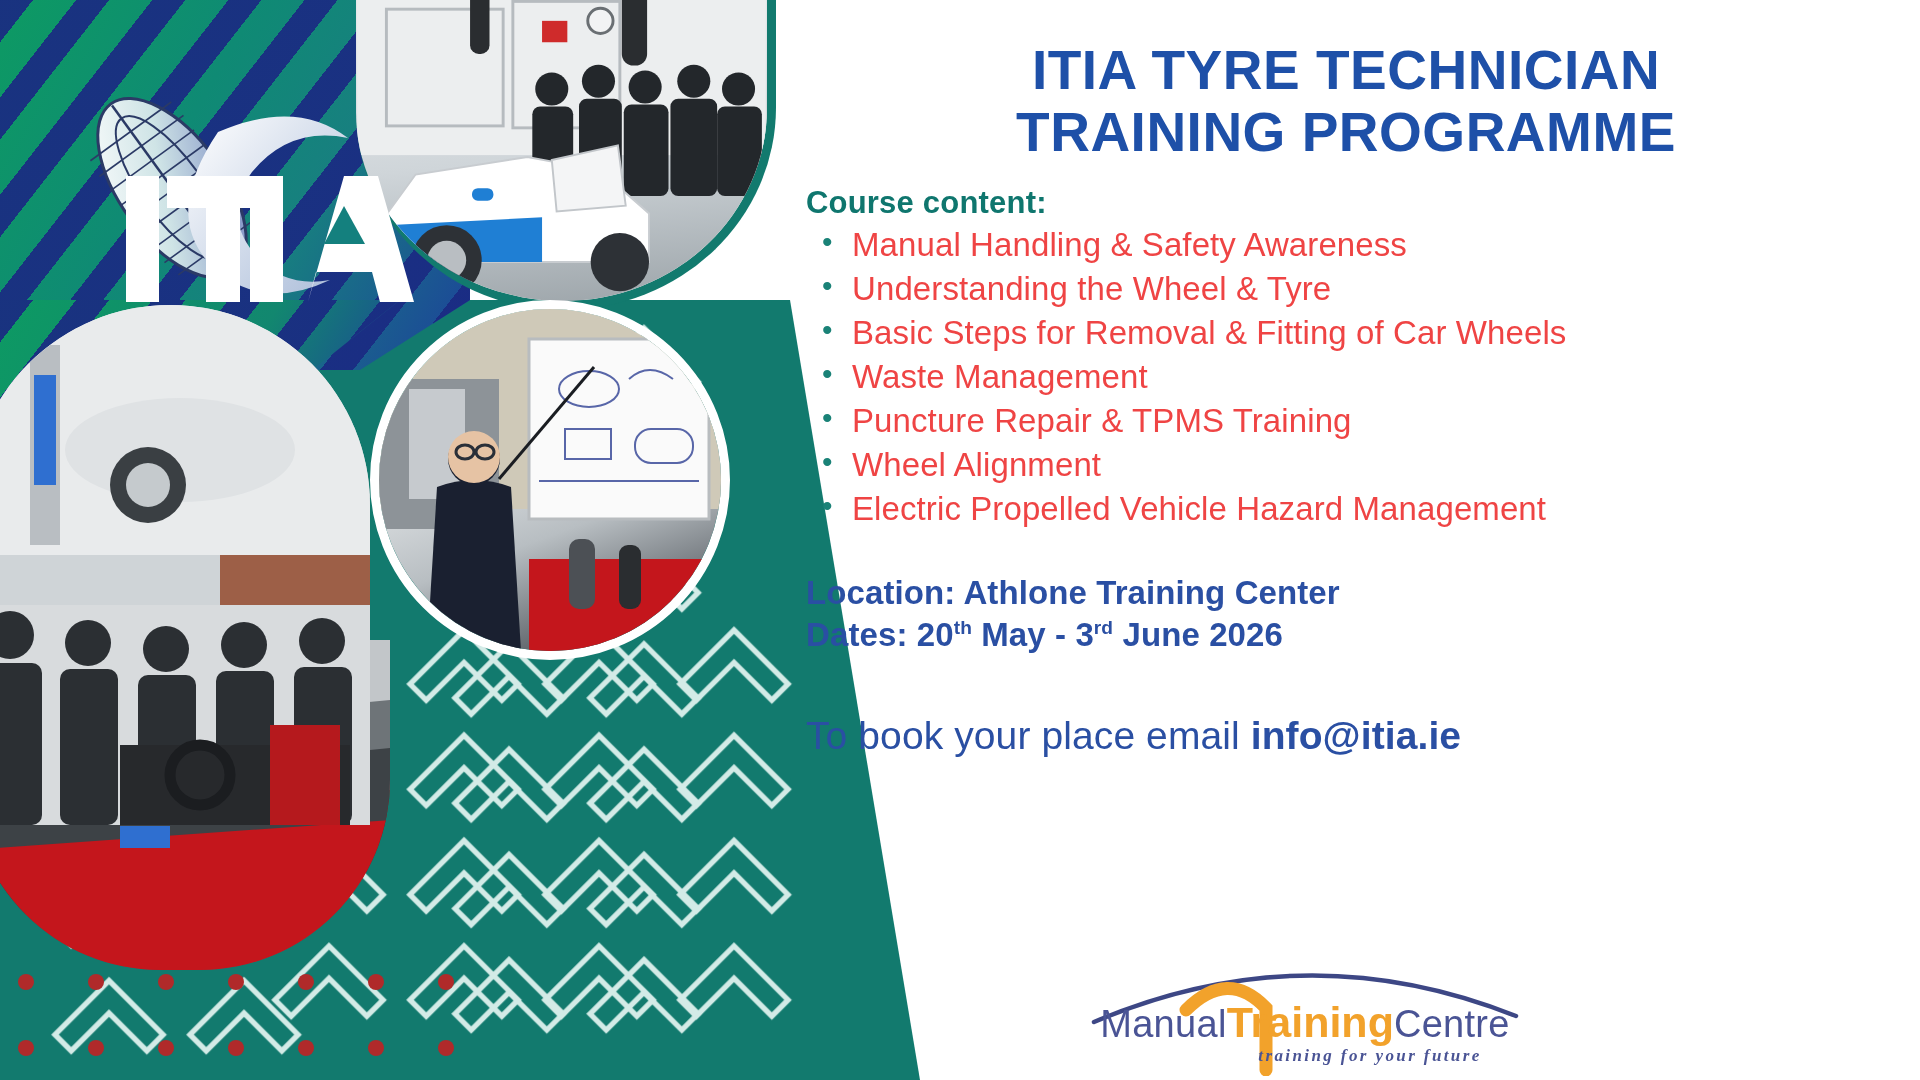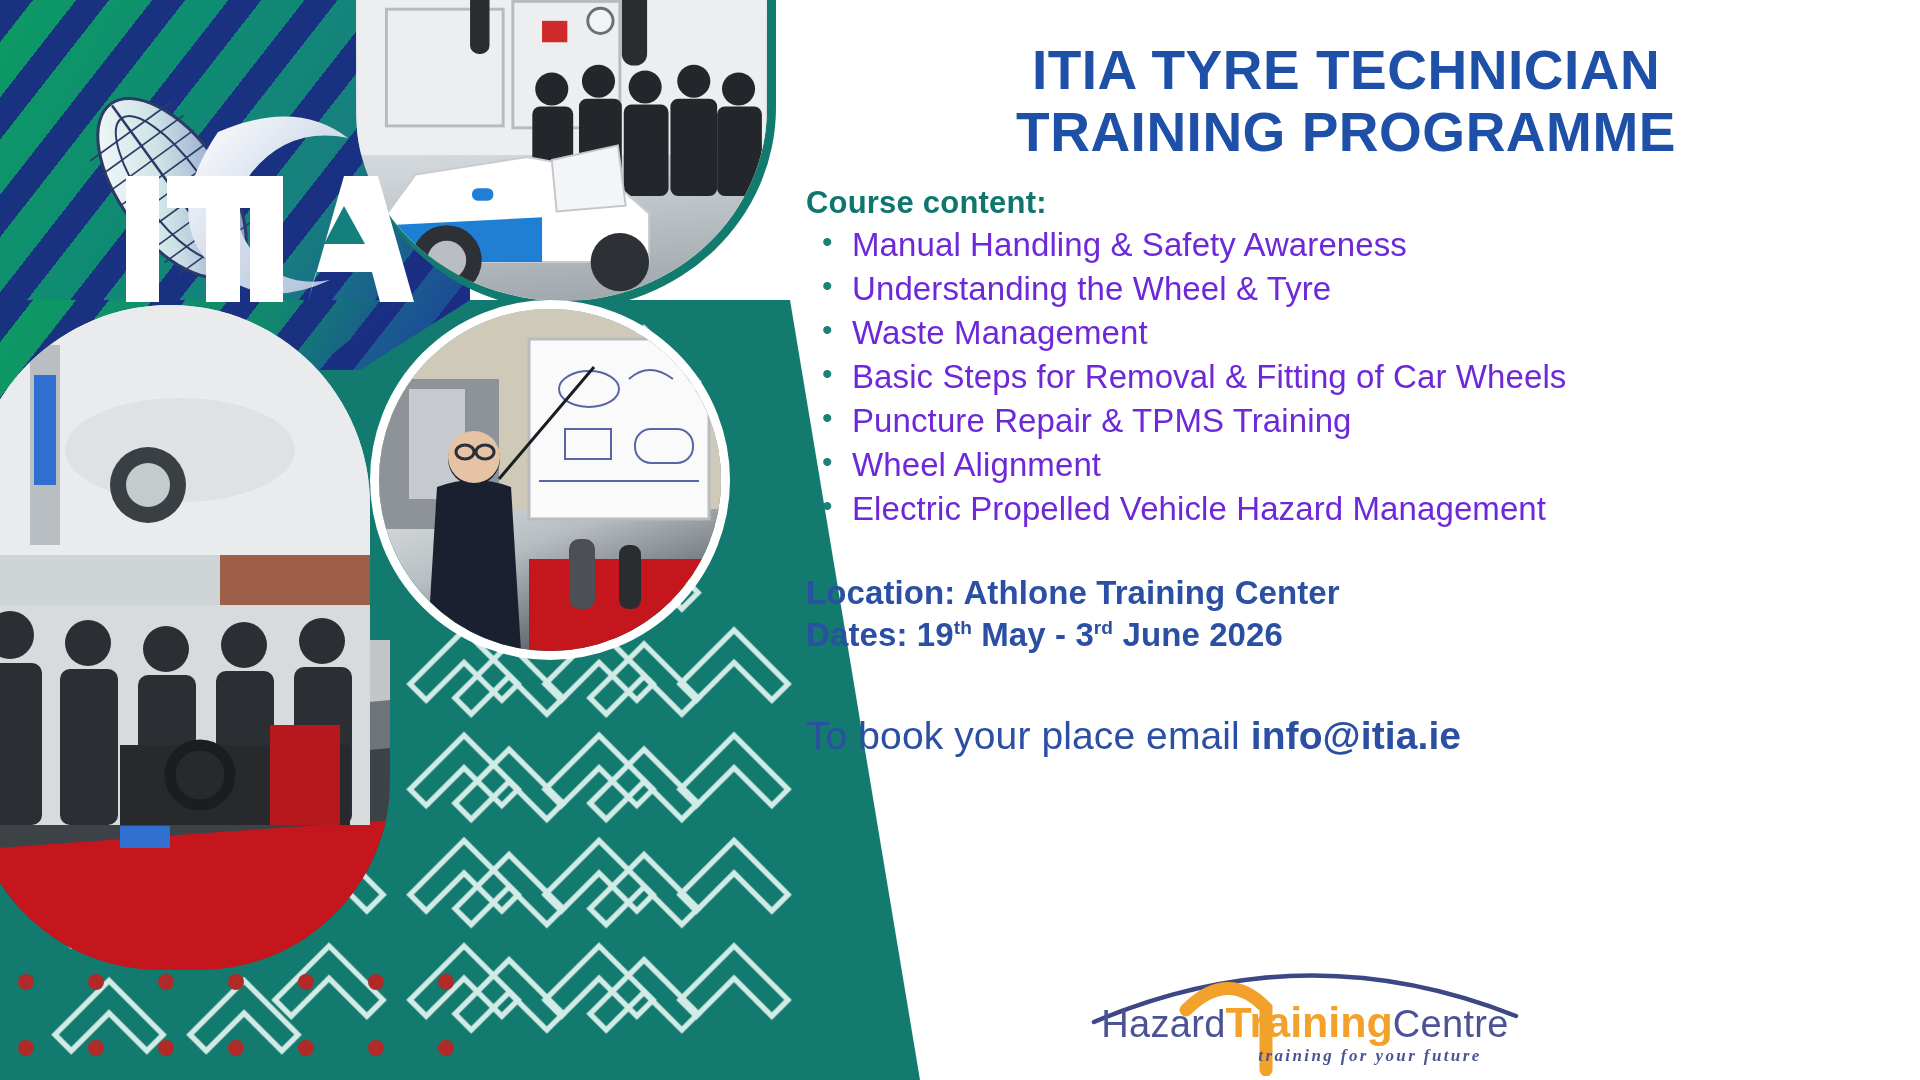--- a/index.html
+++ b/index.html
@@ -117,21 +117,21 @@
     font-family:"Liberation Sans", sans-serif;
   }
   .title .l2{ display:block; }
 
   .course-head{
     color:#0f766e; font-weight:700; font-size:31px; margin:22px 0 2px 14px;
     letter-spacing:.2px;
   }
   ul.course-list{ list-style:none; margin:0 0 0 26px; padding:0; }
   ul.course-list li{
-    color:#6d28d9; font-size:33px; line-height:1.335;
+    color:#ef4444; font-size:33px; line-height:1.335;
     font-weight:400; letter-spacing:.1px;
     position:relative; padding-left:34px; white-space:nowrap;
   }
   ul.course-list li:before{
     content:"•"; position:absolute; left:4px; top:-1px; font-size:30px; color:#1a8277;
   }
 
   .meta{ margin:40px 0 0 14px; }
   .meta-line{
     color:#2a4fa3; font-weight:700; font-size:33px; line-height:1.28;
@@ -408,53 +408,53 @@
     <h1 class="title">
       <span>ITIA TYRE TECHNICIAN</span>
       <span class="l2">TRAINING PROGRAMME</span>
     </h1>
 
     <div class="course-head">Course content:</div>
 
     <ul class="course-list">
       <li>Manual Handling &amp; Safety Awareness</li>
       <li>Understanding the Wheel &amp; Tyre</li>
+      <li>Basic Steps for Removal &amp; Fitting of Car Wheels</li>
       <li>Waste Management</li>
-      <li>Basic Steps for Removal &amp; Fitting of Car Wheels</li>
       <li>Puncture Repair &amp; TPMS Training</li>
       <li>Wheel Alignment</li>
       <li>Electric Propelled Vehicle Hazard Management</li>
     </ul>
 
     <div class="meta">
       <div class="meta-line">
         <span>Location:</span>
         <span>Athlone Training Center</span>
       </div>
       <div class="meta-line">
         <span>Dates:</span>
-        <span>19</span><sup>th</sup>
+        <span>20</span><sup>th</sup>
         <span>May</span>
         <span>-</span>
         <span>3</span><sup>rd</sup>
         <span>June</span>
         <span>2026</span>
       </div>
     </div>
 
     <div class="booking">
       <span>To book your place email </span><b>info@itia.ie</b>
     </div>
 
   </div>
 
   <div class="atc">
     <svg viewBox="0 0 430 130" style="position:absolute;left:0;top:0;width:430px;height:130px">
       <path d="M4 76 Q215 -14 426 70" fill="none" stroke="#3d4785" stroke-width="4.5" stroke-linecap="round"></path>
       <path d="M96 64 Q138 22 176 62 L176 124" fill="none" stroke="#f2a22b" stroke-width="13" stroke-linecap="round"></path>
     </svg>
     <div class="atc-row">
-      <span class="atc-a">Hazard</span><span class="atc-t">Training</span><span class="atc-c">Centre</span>
+      <span class="atc-a">Manual</span><span class="atc-t">Training</span><span class="atc-c">Centre</span>
     </div>
     <div class="atc-tag">training for your future</div>
   </div>
 
 </div>
 
 </body></html>

